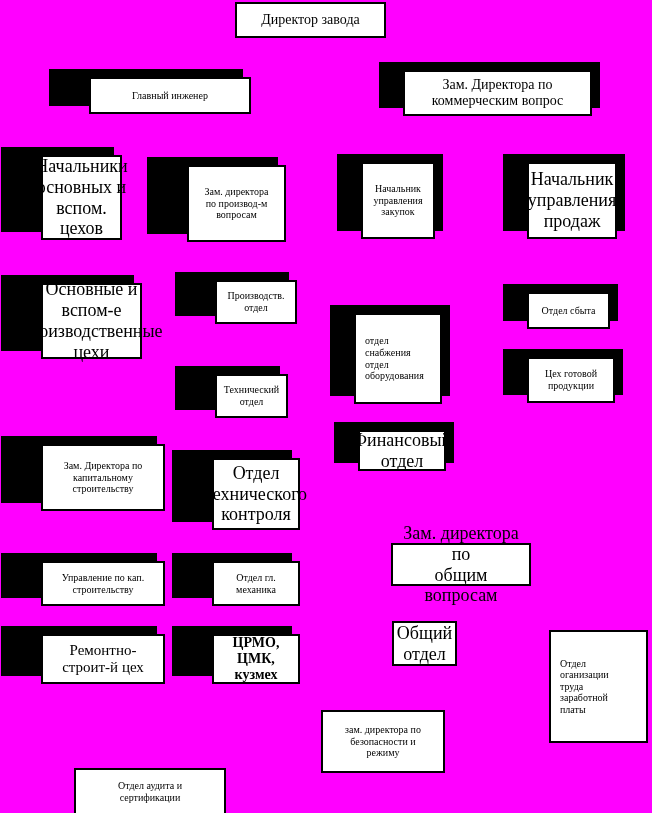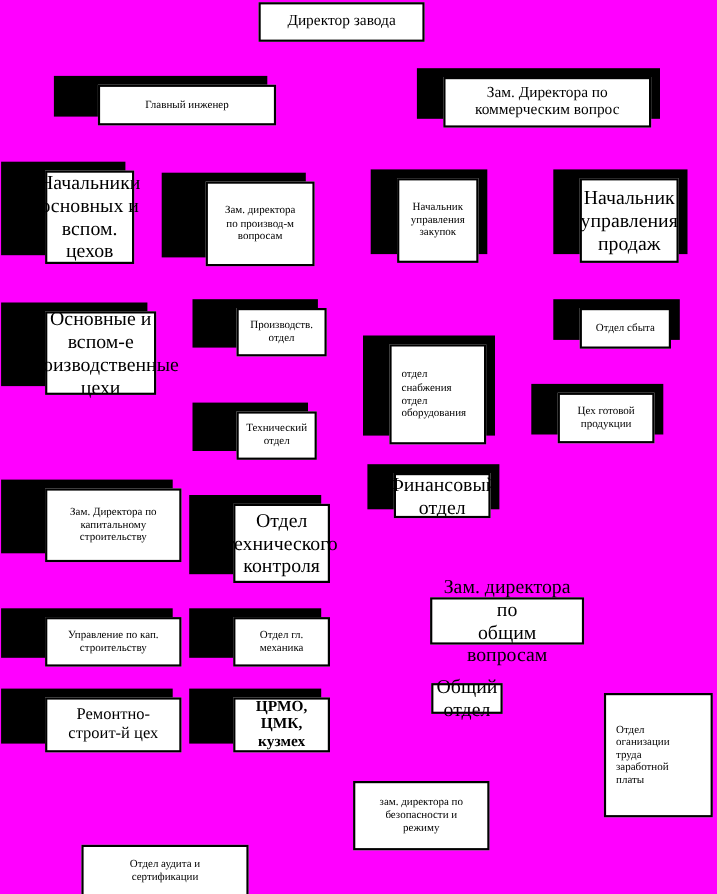--- a/index.html
+++ b/index.html
@@ -140,34 +140,34 @@
     </div>
     <div class="node fs-13 shadow-right align-left" style="left: 322px; top: 313px; width: 120px; height: 91px;">
       <div class="shadow"></div>
       <div class="card">
         <div class="label">отдел
 снабжения
 отдел
  оборудования</div>
       </div>
     </div>
-    <div class="node fs-13 shadow-right" style="left: 495px; top: 280px; width: 115px; height: 37px; padding-left: 32px;">
+    <div class="node fs-13 shadow-right" style="left: 495px; top: 292px; width: 115px; height: 37px; padding-left: 32px;">
       <div class="shadow"></div>
       <div class="card">
         <div class="label">Отдел сбыта</div>
       </div>
     </div>
     <div class="node fs-13" style="left: 183px; top: 374px; width: 105px; height: 44px;">
       <div class="shadow"></div>
       <div class="card">
         <div class="label">Технический
 отдел</div>
       </div>
     </div>
-    <div class="node fs-13 shadow-right" style="left: 475px; top: 357px; width: 120px; height: 46px;">
+    <div class="node fs-13 shadow-right" style="left: 495px; top: 357px; width: 120px; height: 46px;">
       <div class="shadow"></div>
       <div class="card">
         <div class="label">Цех готовой
 продукции</div>
       </div>
     </div>
     <div class="node fs-12 shadow-right" style="left: 326px; top: 430px; width: 120px; height: 41px;">
       <div class="shadow"></div>
       <div class="card">
         <div class="label">Финансовый
@@ -216,21 +216,21 @@
         <div class="label">Ремонтно-строит-й цех</div>
       </div>
     </div>
     <div class="node fs-14" style="left: 180px; top: 634px; width: 120px; height: 50px; font-weight: bold;">
       <div class="shadow"></div>
       <div class="card">
         <div class="label">ЦРМО, ЦМК,
 кузмех</div>
       </div>
     </div>
-    <div class="node fs-12 no-shadow" style="left: 360px; top: 621px; width: 97px; height: 28px;">
+    <div class="node fs-12 no-shadow" style="left: 360px; top: 621px; width: 97px; height: 45px;">
       <div class="card">
         <div class="label">Общий
 отдел</div>
       </div>
     </div>
     <div class="node fs-13 no-shadow align-left" style="left: 517px; top: 630px; width: 131px; height: 113px;">
       <div class="card">
         <div class="label">Отдел
 оганизации
 труда

